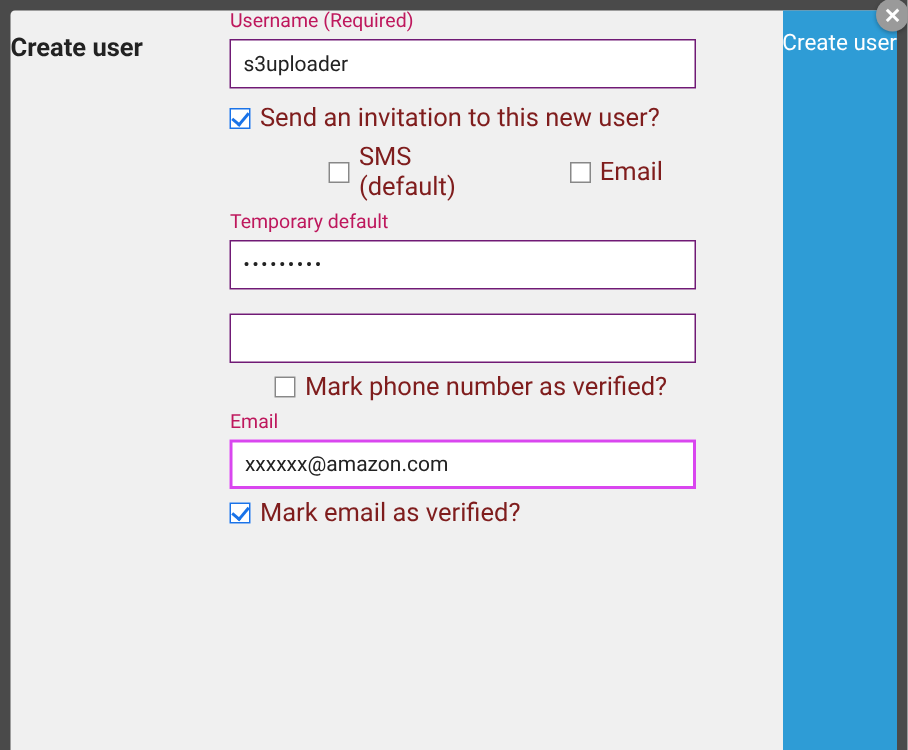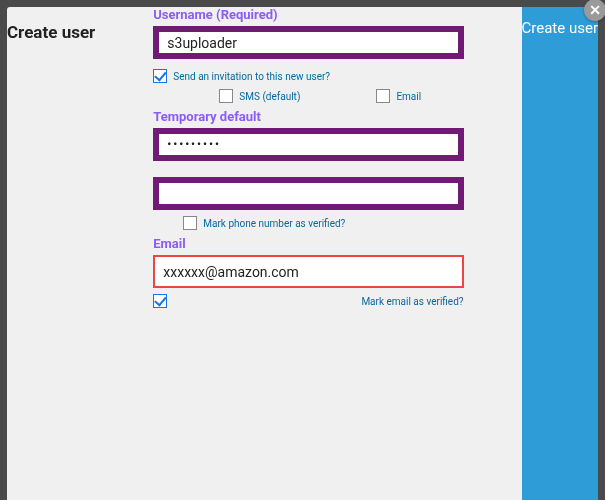--- a/index.html
+++ b/index.html
@@ -55,49 +55,49 @@
     .modal-body {
       padding: 0 17px 10px 17px;
       flex: 1;
       overflow: auto;
     }
     .form-group {
       margin-bottom: 10px;
     }
     .form-label {
       font-size: 13px;
-      font-weight: 700;
-      color: #8b5cf6;
+      font-weight: 400;
+      color: #be185d;
       display: block;
       margin-bottom: 4px;
     }
     .text-input {
       width: 100%;
       height: 33px;
-      border: 6px solid #701a75;
+      border: 1px solid #701a75;
       background: #fff;
       font-size: 14px;
       padding: 0 8px;
       outline: none;
       font-family: inherit;
       color: #222;
     }
     .text-input.focused {
-      border: 2px solid #ef4444;
+      border: 2px solid #d946ef;
     }
     .password-input {
       letter-spacing: 2px;
       font-size: 11px;
       font-weight: bold;
     }
     .checkbox-row {
       display: flex;
       align-items: center;
-      font-size: 10px;
-      color: #0369a1;
+      font-size: 17px;
+      color: #7f1d1d;
       margin-top: 8px;
     }
     .checkbox-row.indent {
       margin-left: 20px;
       margin-top: 6px;
     }
     .checkbox-row.indent .cb-item {
       display: inline-flex;
       align-items: center;
       margin-right: 30px;
@@ -194,21 +194,21 @@
       <span class="cb-label">Mark phone number as verified?</span>
     </div>
 
     <div class="section-spacer"></div>
 
     <div class="form-group" style="margin-bottom:6px;">
       <label class="form-label">Email</label>
       <input type="text" class="text-input focused" value="xxxxxx@amazon.com" style="">
     </div>
 
-    <div class="checkbox-row" style="margin-top:4px;justify-content:space-between;">
+    <div class="checkbox-row" style="margin-top:4px;">
       <span class="cb-box checked"></span>
       <span class="cb-label">Mark email as verified?</span>
     </div>
 
   </div>
 
   <div class="modal-footer">
     <span>Create user</span>
   </div>
 

